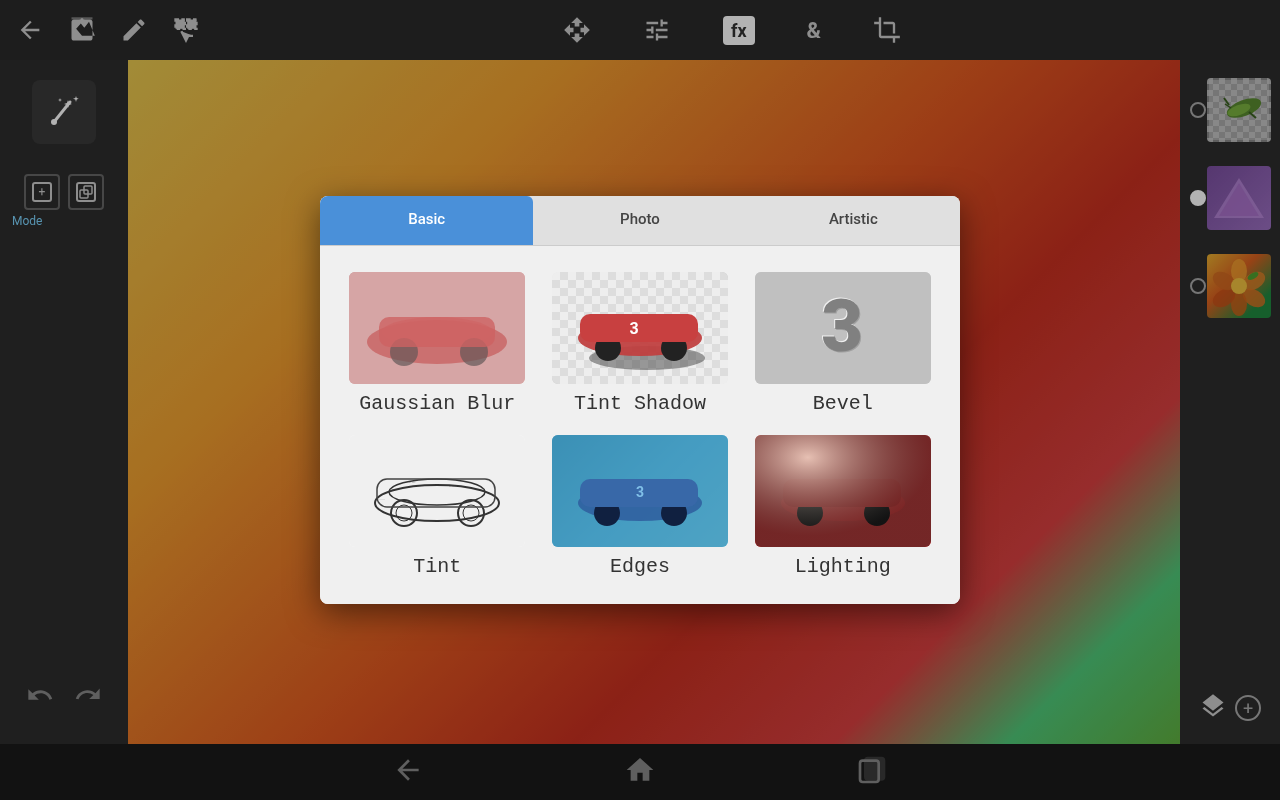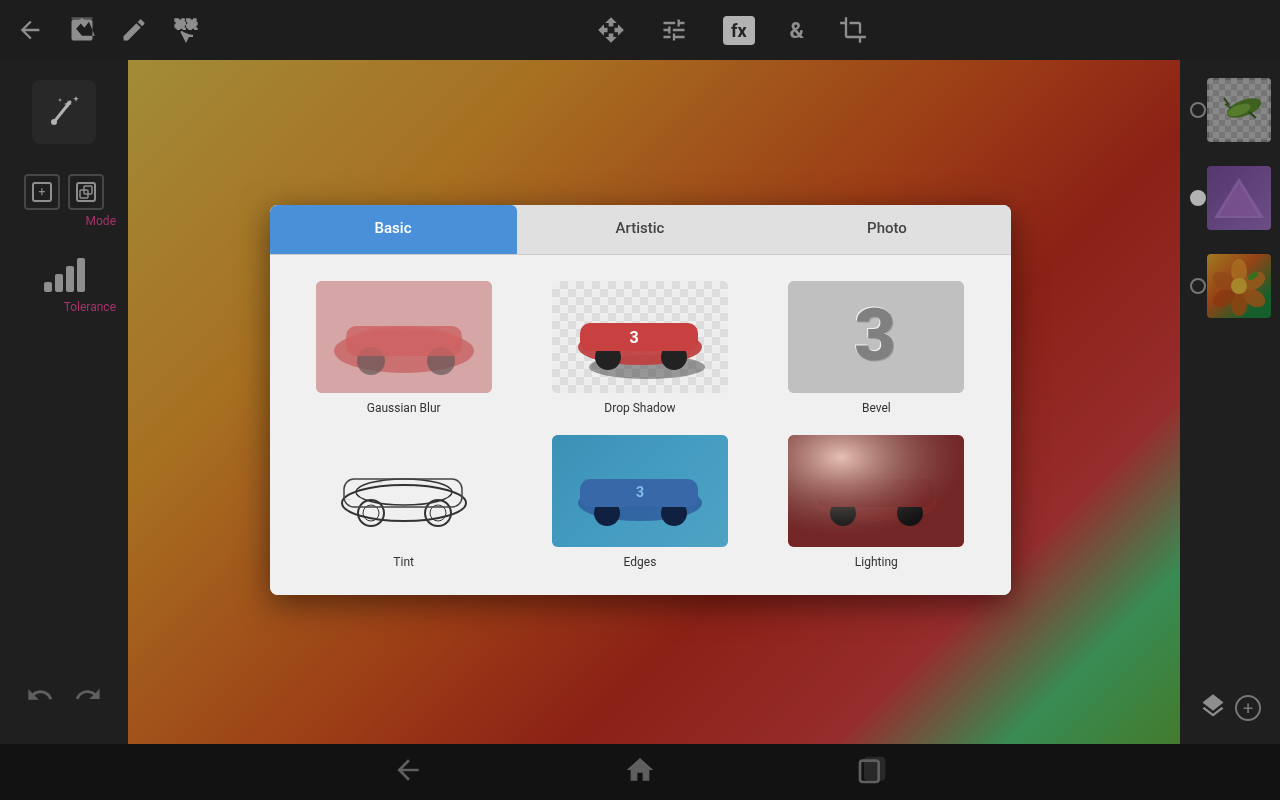--- a/index.html
+++ b/index.html
@@ -18,21 +18,21 @@
       top: 0; left: 0; right: 0;
       height: 60px;
       background: #2a2a2a;
       display: flex;
       align-items: center;
       justify-content: space-between;
       padding: 0 16px;
       z-index: 10;
     }
     .toolbar-left { display: flex; align-items: center; gap: 24px; }
-    .toolbar-center { display: flex; align-items: center; gap: 35px; }
+    .toolbar-center { display: flex; align-items: center; gap: 52px; }
     .toolbar-right { display: flex; align-items: center; gap: 24px; }
     .toolbar-icon {
       color: #ccc;
       font-size: 22px;
       cursor: pointer;
       display: flex; align-items: center;
     }
     .toolbar-icon svg { width: 28px; height: 28px; fill: #ccc; }
     .toolbar-icon.fx-active {
       background: white;
@@ -70,23 +70,23 @@
     }
     .magic-wand-icon {
       width: 64px; height: 64px;
       background: #3a3a3a;
       border-radius: 8px;
       display: flex; align-items: center; justify-content: center;
       margin-bottom: 20px;
     }
     .sidebar-section { width: 100%; padding: 10px 12px; }
     .sidebar-label {
-      color: #ec4899;
+      color: #7dd3fc;
       font-size: 12px;
-      text-align: right;
+      text-align: left;
       margin-top: 0;
     }
     .mode-buttons { display: flex; gap: 8px; justify-content: center; margin-bottom: 4px; }
     .mode-btn {
       width: 36px; height: 36px;
       border: 2px solid #666;
       border-radius: 4px;
       background: transparent;
       display: flex; align-items: center; justify-content: center;
       cursor: pointer;
@@ -173,21 +173,21 @@
       top: 0; left: 0; right: 0; bottom: 0;
       background: rgba(0,0,0,0.3);
       display: flex;
       align-items: center;
       justify-content: center;
       z-index: 20;
     }
     .modal {
       background: #f0f0f0;
       border-radius: 8px;
-      width: 741px;
+      width: 640px;
       padding: 0;
       overflow: hidden;
       box-shadow: 0 8px 32px rgba(0,0,0,0.5);
     }
     .modal-tabs {
       display: flex;
       background: #e0e0e0;
       border-bottom: 1px solid #ccc;
     }
     .modal-tab {
@@ -223,23 +223,24 @@
     .effect-thumb {
       width: 176px;
       height: 112px;
       border-radius: 6px;
       overflow: hidden;
       margin-bottom: 8px;
       background: #ddd;
       position: relative;
     }
     .effect-label {
-      font-size: 12px;
+      font-size: 20px;
       color: #333;
       text-align: left;
+      font-family: Liberation Mono, monospace;
     }
 
     
     .thumb-gaussian {
       background: linear-gradient(135deg, #c8a0a0 0%, #e8b8b8 50%, #f0d0c0 100%);
       filter: blur(0px);
       position: relative;
     }
     .thumb-sharpen {
       background: linear-gradient(135deg, #c04040 20%, #d06040 40%, #e0a060 60%, #c8d8e0 80%);
@@ -337,29 +338,20 @@
         <svg width="20" height="20" viewBox="0 0 20 20" fill="#ccc">
           <rect x="1" y="1" width="18" height="18" rx="2" stroke="#ccc" stroke-width="2" fill="none"></rect>
           <rect x="4" y="8" width="8" height="8" rx="1" stroke="#ccc" stroke-width="1.5" fill="none"></rect>
           <rect x="8" y="4" width="8" height="8" rx="1" stroke="#ccc" stroke-width="1.5" fill="none"></rect>
         </svg>
       </div>
     </div>
     <div class="sidebar-label">Mode</div>
   </div>
 
-  <div class="sidebar-section">
-    <div class="tolerance-icon">
-      <div class="bar" style="height:10px"></div>
-      <div class="bar" style="height:18px"></div>
-      <div class="bar" style="height:26px"></div>
-      <div class="bar" style="height:34px"></div>
-    </div>
-    <div class="sidebar-label">Tolerance</div>
-  </div>
 
 
   <div style="margin-top: auto; display:flex; gap:20px; padding-bottom: 10px;">
     <div style="color:#888; font-size:22px; cursor:pointer;">
       <svg width="28" height="28" viewBox="0 0 24 24" fill="#888">
           <path d="M12.5 8c-2.65 0-5.05.99-6.9 2.6L2 7v9h9l-3.62-3.62c1.39-1.16 3.16-1.88 5.12-1.88 3.54 0 6.55 2.31 7.6 5.5l2.37-.78C21.08 11.03 17.15 8 12.5 8z"></path>
         </svg>
     </div>
     <div style="color:#888; font-size:22px; cursor:pointer;">
       <svg width="28" height="28" viewBox="0 0 24 24" fill="#888">
@@ -428,22 +420,22 @@
     </div>
     <div style="width:26px;height:26px;border:2px solid #aaa;border-radius:50%;display:flex;align-items:center;justify-content:center;color:#aaa;font-size:18px;cursor:pointer;">+</div>
   </div>
 </div>
 
 <div class="modal-overlay">
   <div class="modal">
 
     <div class="modal-tabs">
       <div class="modal-tab active">Basic</div>
+      <div class="modal-tab">Photo</div>
       <div class="modal-tab">Artistic</div>
-      <div class="modal-tab">Photo</div>
     </div>
 
     <div class="effects-grid">
 
       <div class="effect-item">
         <div class="effect-thumb thumb-gaussian">
           <svg width="176" height="112" viewBox="0 0 176 112">
 
             <rect width="176" height="112" fill="#d4a0a0"></rect>
             <ellipse cx="88" cy="70" rx="70" ry="22" fill="#c04040" opacity="0.8"></ellipse>
@@ -469,21 +461,21 @@
 
             <ellipse cx="88" cy="66" rx="62" ry="18" fill="#c04040" opacity="0.95"></ellipse>
             <ellipse cx="88" cy="55" rx="48" ry="13" fill="#d05050"></ellipse>
             <circle cx="56" cy="76" r="13" fill="#222"></circle>
             <circle cx="122" cy="76" r="13" fill="#222"></circle>
             <rect x="28" y="42" width="118" height="28" rx="10" fill="#c84040"></rect>
 
             <text x="82" y="62" font-size="16" fill="white" text-anchor="middle" font-weight="bold">3</text>
           </svg>
         </div>
-        <div class="effect-label">Drop Shadow</div>
+        <div class="effect-label">Tint Shadow</div>
       </div>
 
 
       <div class="effect-item">
         <div class="effect-thumb" style="background:#d0d0d0;">
           <svg width="176" height="112" viewBox="0 0 176 112">
             <rect width="176" height="112" fill="#c0c0c0"></rect>
 
             <text x="88" y="80" font-size="72" fill="#a0a0a0" text-anchor="middle" font-weight="900">3</text>
             <text x="86" y="78" font-size="72" fill="#f0f0f0" text-anchor="middle" font-weight="900">3</text>

